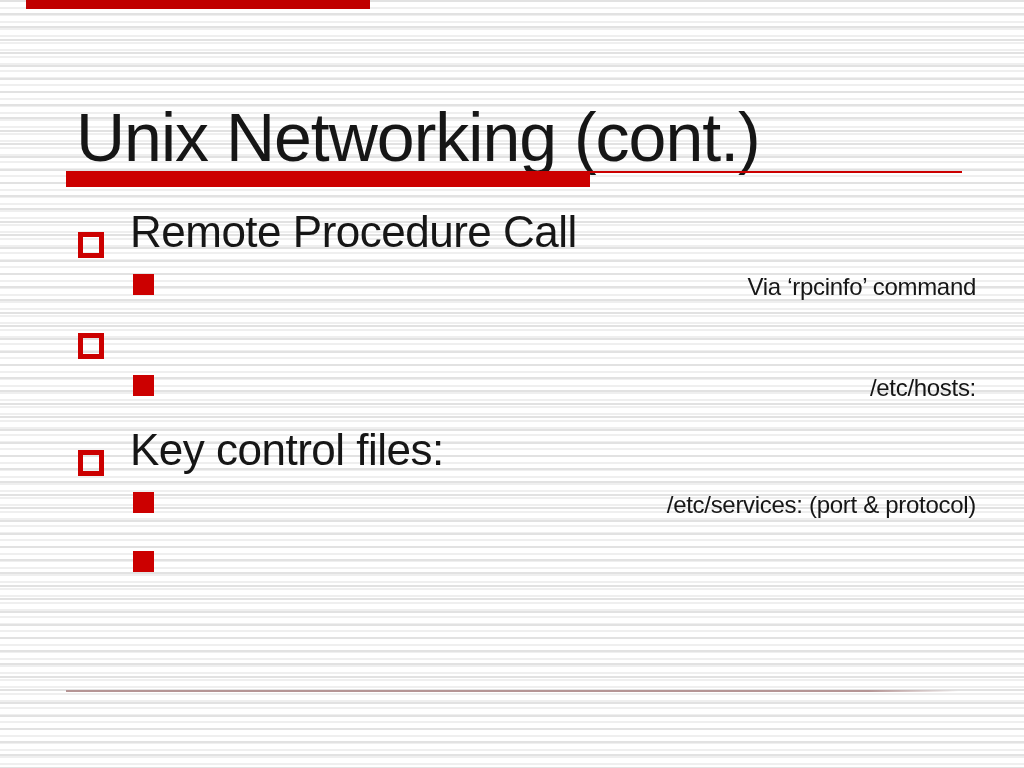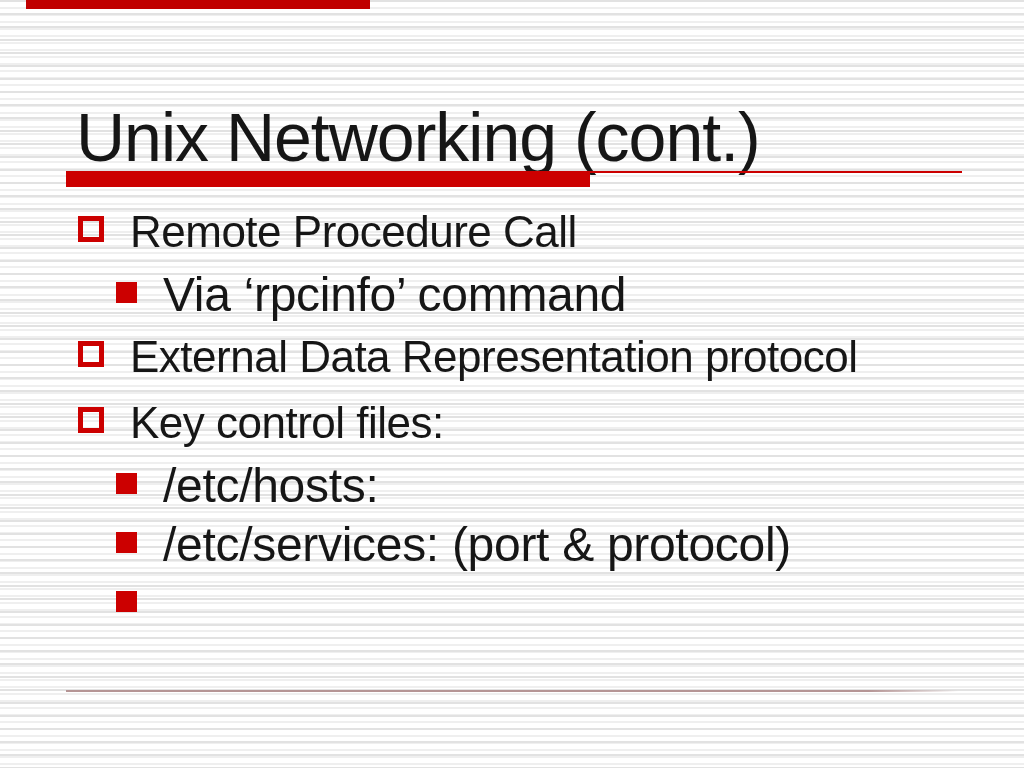--- a/index.html
+++ b/index.html
@@ -63,28 +63,30 @@
     position: absolute;
     left: 66px; top: 206px;
     width: 910px;
     color: var(--text);
   }
   .row { display: flex; align-items: flex-start; }
   .li1 {
     font-size: 44px;
     line-height: 52px;
     letter-spacing: -0.5px;
-    margin-bottom: 14px;
+    margin-bottom: 6px;
+    align-items: flex-end;
   }
   .li2 {
-    font-size: 48px;
+    font-size: 24px;
     line-height: 46px;
     letter-spacing: -0.3px;
-    margin-left: 50px;
+    margin-left: 67px;
     margin-bottom: 13px;
+    justify-content: space-between;
   }
   .sq1 {
     flex: 0 0 auto;
     width: 26px; height: 26px;
     border: 5px solid var(--accent);
     background: transparent;
     margin: 10px 26px 0 12px;
   }
   .sq2 {
     flex: 0 0 auto;
@@ -117,29 +119,28 @@
       <div class="row li1">
         <span class="sq1"></span>
         <span class="btext">Remote Procedure Call</span>
       </div>
       <div class="row li2">
         <span class="sq2"></span>
         <span class="btext">Via ‘rpcinfo’ command</span>
       </div>
       <div class="row li1">
         <span class="sq1"></span>
-        <span class="btext">External Data Representation protocol</span>
+      </div>
+      <div class="row li2">
+        <span class="sq2"></span>
+        <span class="btext">/etc/hosts:</span>
       </div>
       <div class="row li1">
         <span class="sq1"></span>
         <span class="btext">Key control files:</span>
-      </div>
-      <div class="row li2">
-        <span class="sq2"></span>
-        <span class="btext">/etc/hosts:</span>
       </div>
       <div class="row li2">
         <span class="sq2"></span>
         <span class="btext">/etc/services: (port &amp; protocol)</span>
       </div>
       <div class="row li2">
         <span class="sq2"></span>
       </div>
     </div>
 

